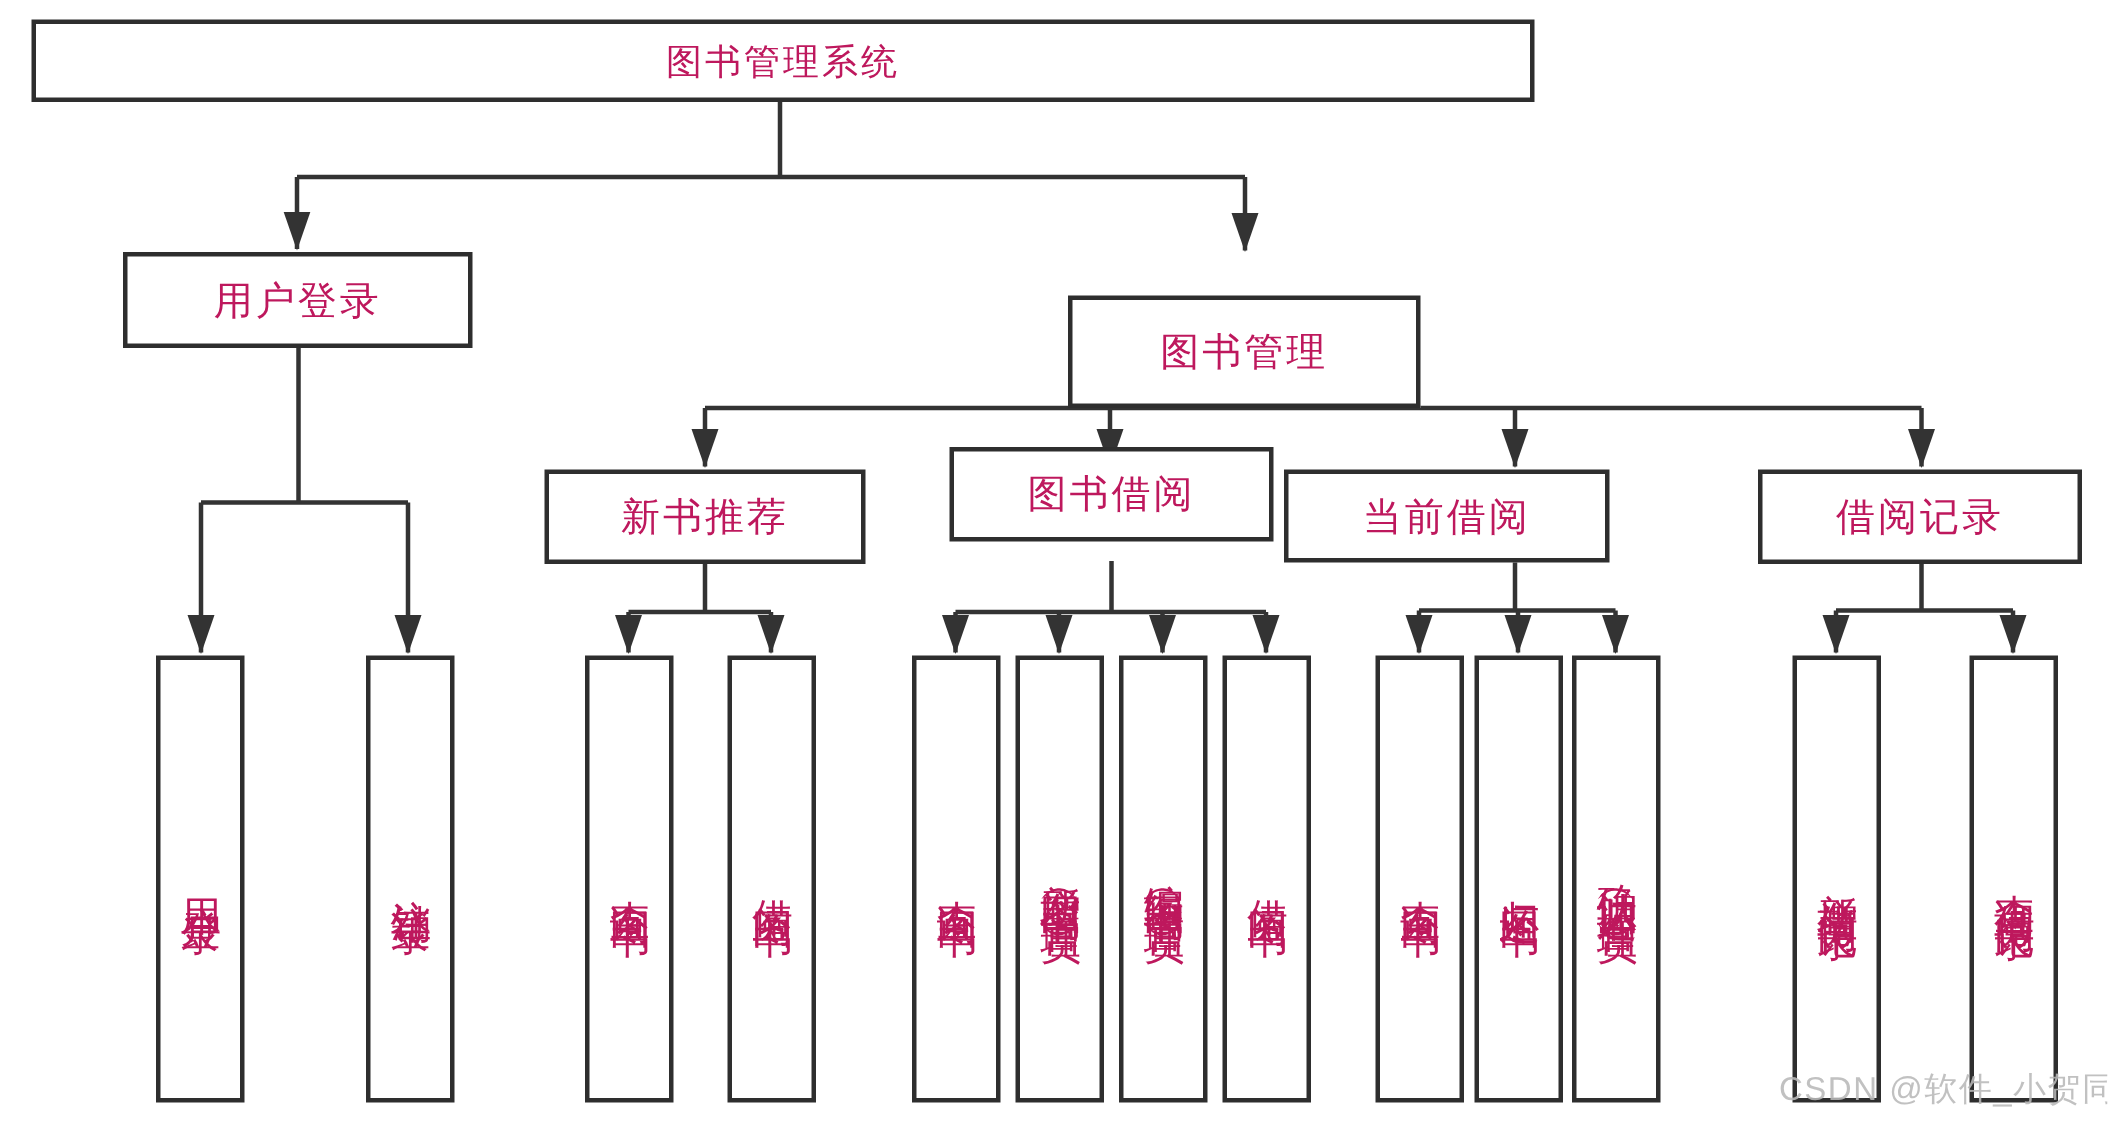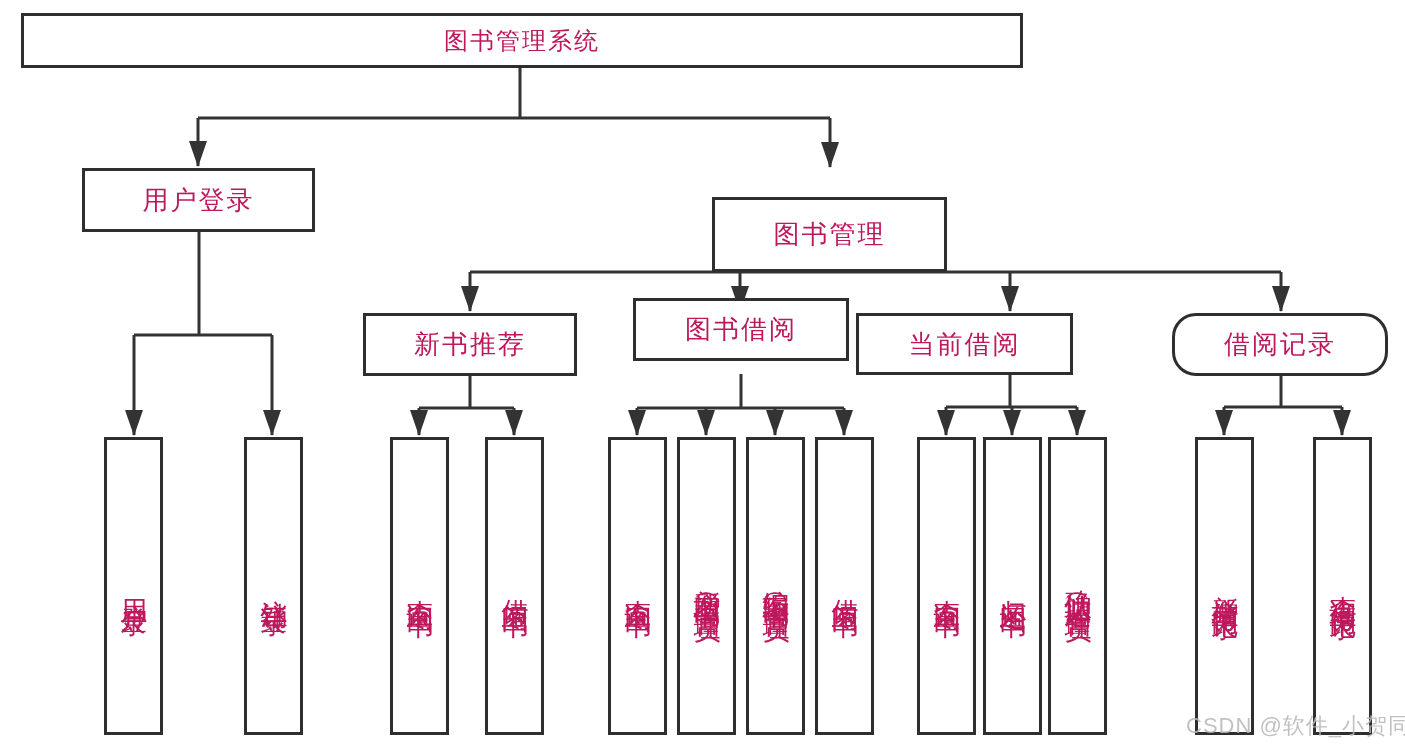--- a/index.html
+++ b/index.html
@@ -111,21 +111,21 @@
   </svg>
 
   <div class="node root-node" style="left:21px; top:13px; width:1002px; height:55px;">图书管理系统</div>
 
   <div class="node" style="left:82px; top:168px; width:233px; height:64px;">用户登录</div>
   <div class="node" style="left:712px; top:162px; width:235px; height:75px;margin-top:35px;">图书管理</div>
 
   <div class="node" style="left:363px; top:313px; width:214px; height:63px;">新书推荐</div>
   <div class="node" style="left:633px; top:298px; width:216px; height:63px;">图书借阅</div>
   <div class="node" style="left:856px; top:313px; width:217px; height:62px;">当前借阅</div>
-  <div class="node" style="left:1172px; top:313px; width:216px; height:63px;border-radius:24px;">借阅记录</div>
+  <div class="node" style="left:1172px; top:313px; width:216px; height:63px;">借阅记录</div>
 
   <div class="vnode" style="left:104px; top:437px; width:59px; height:298px;">用户登录</div>
   <div class="vnode" style="left:244px; top:437px; width:59px; height:298px;">注销登录</div>
 
   <div class="vnode" style="left:390px; top:437px; width:59px; height:298px;">查询图书</div>
   <div class="vnode" style="left:485px; top:437px; width:59px; height:298px;">借阅图书</div>
 
   <div class="vnode" style="left:608px; top:437px; width:59px; height:298px;">查询图书</div>
   <div class="vnode" style="left:677px; top:437px; width:59px; height:298px;">新增图书（管理员）</div>
   <div class="vnode" style="left:746px; top:437px; width:59px; height:298px;">编辑图书（管理员）</div>

